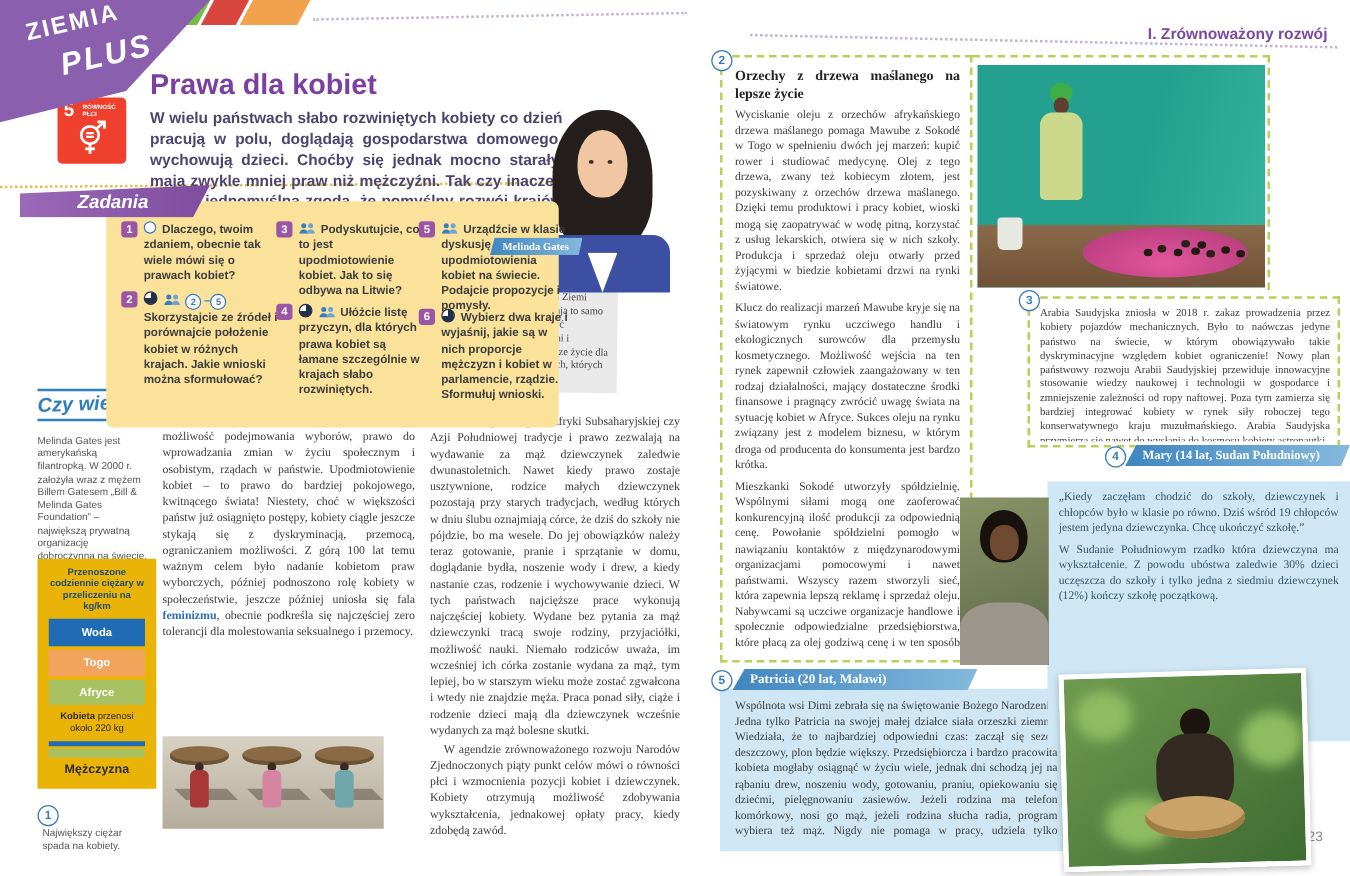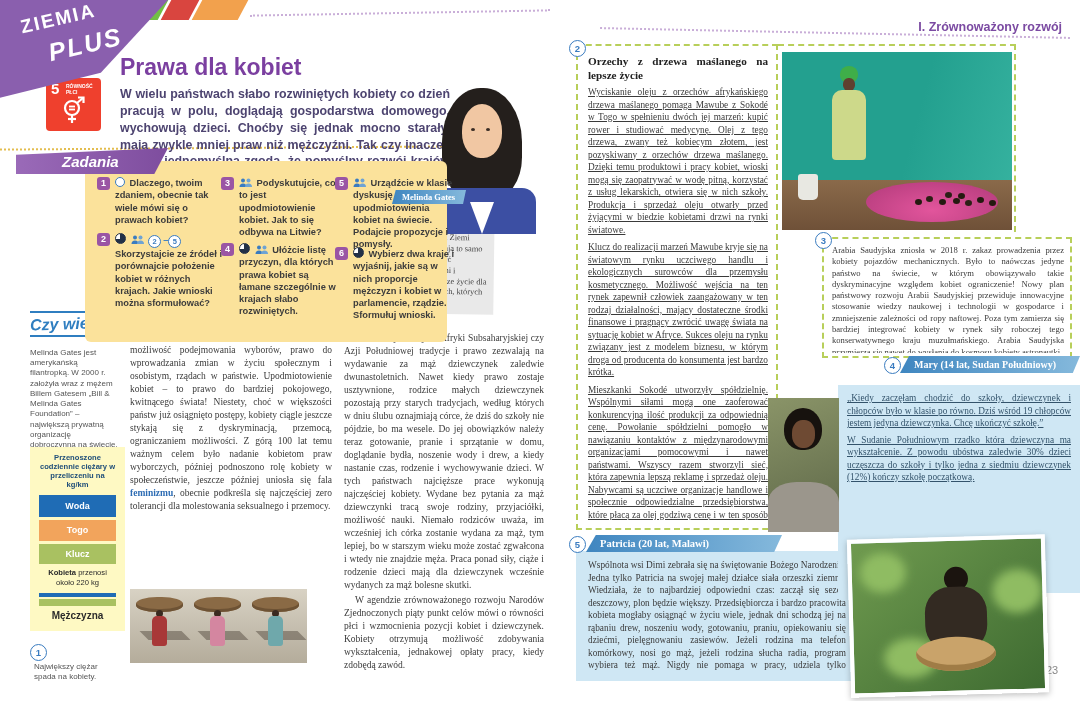--- a/index.html
+++ b/index.html
@@ -55,21 +55,21 @@
   .mel-ribbon{left:392px;top:190px;width:74px;height:14px;font-size:8.5px;line-height:14px;padding-left:10px;box-sizing:border-box;}
   .mel-quote{left:394px;top:206px;width:100px;height:108px;background:#e9e9e9;transform:rotate(0.8deg);
              font-family:"Liberation Serif",serif;font-size:8.4px;line-height:1.3;color:#444;
              padding:5px 6px;box-sizing:border-box;z-index:1;}
   
   .cw{left:30px;top:311px;width:88px;}
   .cw .rule{width:84px;height:2px;background:#2f7ec0;}
   .cw h3{margin:2px 0;color:#2f7ec0;font-weight:bold;font-style:italic;font-size:16px;transform:rotate(-2deg);}
   .cw p{margin:11px 0 0 0;font-size:8px;line-height:1.28;color:#555;}
   
-  .chartbox{left:30px;top:447px;width:95px;height:184px;background:#fef9c3;box-sizing:border-box;padding:6px 9px;}
+  .chartbox{left:30px;top:447px;width:95px;height:184px;background:#eab308;box-sizing:border-box;padding:6px 9px;}
   .chartbox .ct{font-weight:bold;font-size:7.6px;line-height:1.2;color:#1f4e79;text-align:center;}
   .bar{width:77px;color:#fff;font-weight:bold;font-size:9px;text-align:center;margin-top:3px;}
   .klabel,.mlabel{font-size:7.6px;text-align:center;color:#2b2b2b;margin-top:4px;line-height:1.2;}
   .thin{width:77px;}
   .fig1{left:30px;top:644px;width:98px;}
   .fig1 .secnum{position:static;display:inline-block;vertical-align:top;}
   .fig1 span.cap{display:inline-block;width:74px;font-size:8px;line-height:1.25;color:#555;margin-left:4px;}
   
   .thead{color:#7b3fa0;font-weight:bold;font-size:12px;line-height:1.25;}
   .serif{font-family:"Liberation Serif",serif;color:#3a3a3a;font-size:9.5px;line-height:13px;text-align:justify;}
@@ -101,21 +101,21 @@
   .photoPat .leaf{position:absolute;border-radius:50%;background:#8fbc62;filter:blur(5px);}
   .photoPat .ph{position:absolute;left:92px;top:26px;width:24px;height:24px;background:#1b140f;border-radius:50%;}
   .photoPat .pb{position:absolute;left:72px;top:46px;width:62px;height:64px;background:#332a22;border-radius:40%;}
   .photoPat .plant{position:absolute;left:62px;top:96px;width:80px;height:34px;background:#c9a36a;border-radius:50%;box-shadow:inset 0 -6px 0 #a07c46;}
   
   .dashed{border:2px dashed #b8cf5a;box-sizing:border-box;}
   .secnum{width:15px;height:15px;border:1.6px solid #3a7cc0;border-radius:50%;background:#fff;color:#3a7cc0;
           font-weight:bold;font-size:9.5px;line-height:15px;text-align:center;z-index:6;}
   .box2txt{font-family:"Liberation Serif",serif;color:#3a3a3a;font-size:9.3px;line-height:12.5px;text-align:justify;}
   .box2txt h4{margin:0 0 4px 0;font-size:11.2px;line-height:1.25;color:#222;}
-  .box2txt p{margin:0 0 5px 0;text-decoration:underline;}
+  .box2txt p{margin:0 0 5px 0;}
   .bluebox{background:#cfe7f4;}
   .pagenum{left:1046px;top:664px;color:#8a8a8a;font-size:11px;text-align:right;}
 </style>
 </head>
 <body>
 
 <div id="stage">
 
   <div class="abs strip">
     <span style="width:22px;background:#8e4a42"></span>
@@ -224,21 +224,21 @@
     <div class="rule"></div>
     <h3>Czy wiesz?</h3>
     <div class="rule"></div>
     <p>Melinda Gates jest amerykańską filantropką. W 2000 r. założyła wraz z mężem Billem Gatesem „Bill &amp; Melinda Gates Foundation” – największą prywatną organizację dobroczynną na świecie.</p>
   </div>
 
   <div class="abs chartbox">
     <div class="ct">Przenoszone codziennie ciężary w przeliczeniu na kg/km</div>
     <div class="bar" style="height:22px;line-height:22px;background:#1f6cb5;margin-top:6px;">Woda</div>
     <div class="bar" style="height:21px;line-height:21px;background:#f2a45c;">Togo</div>
-    <div class="bar" style="height:20px;line-height:20px;background:#a9c161;">Klucz</div>
+    <div class="bar" style="height:20px;line-height:20px;background:#a9c161;">Afryce</div>
     <div class="klabel"><b>Kobieta</b><span> przenosi około 220 kg</span></div>
     <div class="thin" style="height:4px;background:#1f6cb5;margin-top:6px;"></div>
     <div class="thin" style="height:7px;background:#a9c161;margin-top:2px;"></div>
     <div class="mlabel" style="font-weight:bold;font-size:10px;">Mężczyzna</div>
   </div>
   <div class="abs fig1">
     <span class="secnum">1</span>
     <span class="cap">Największy ciężar spada na kobiety.</span>
   </div>
 

